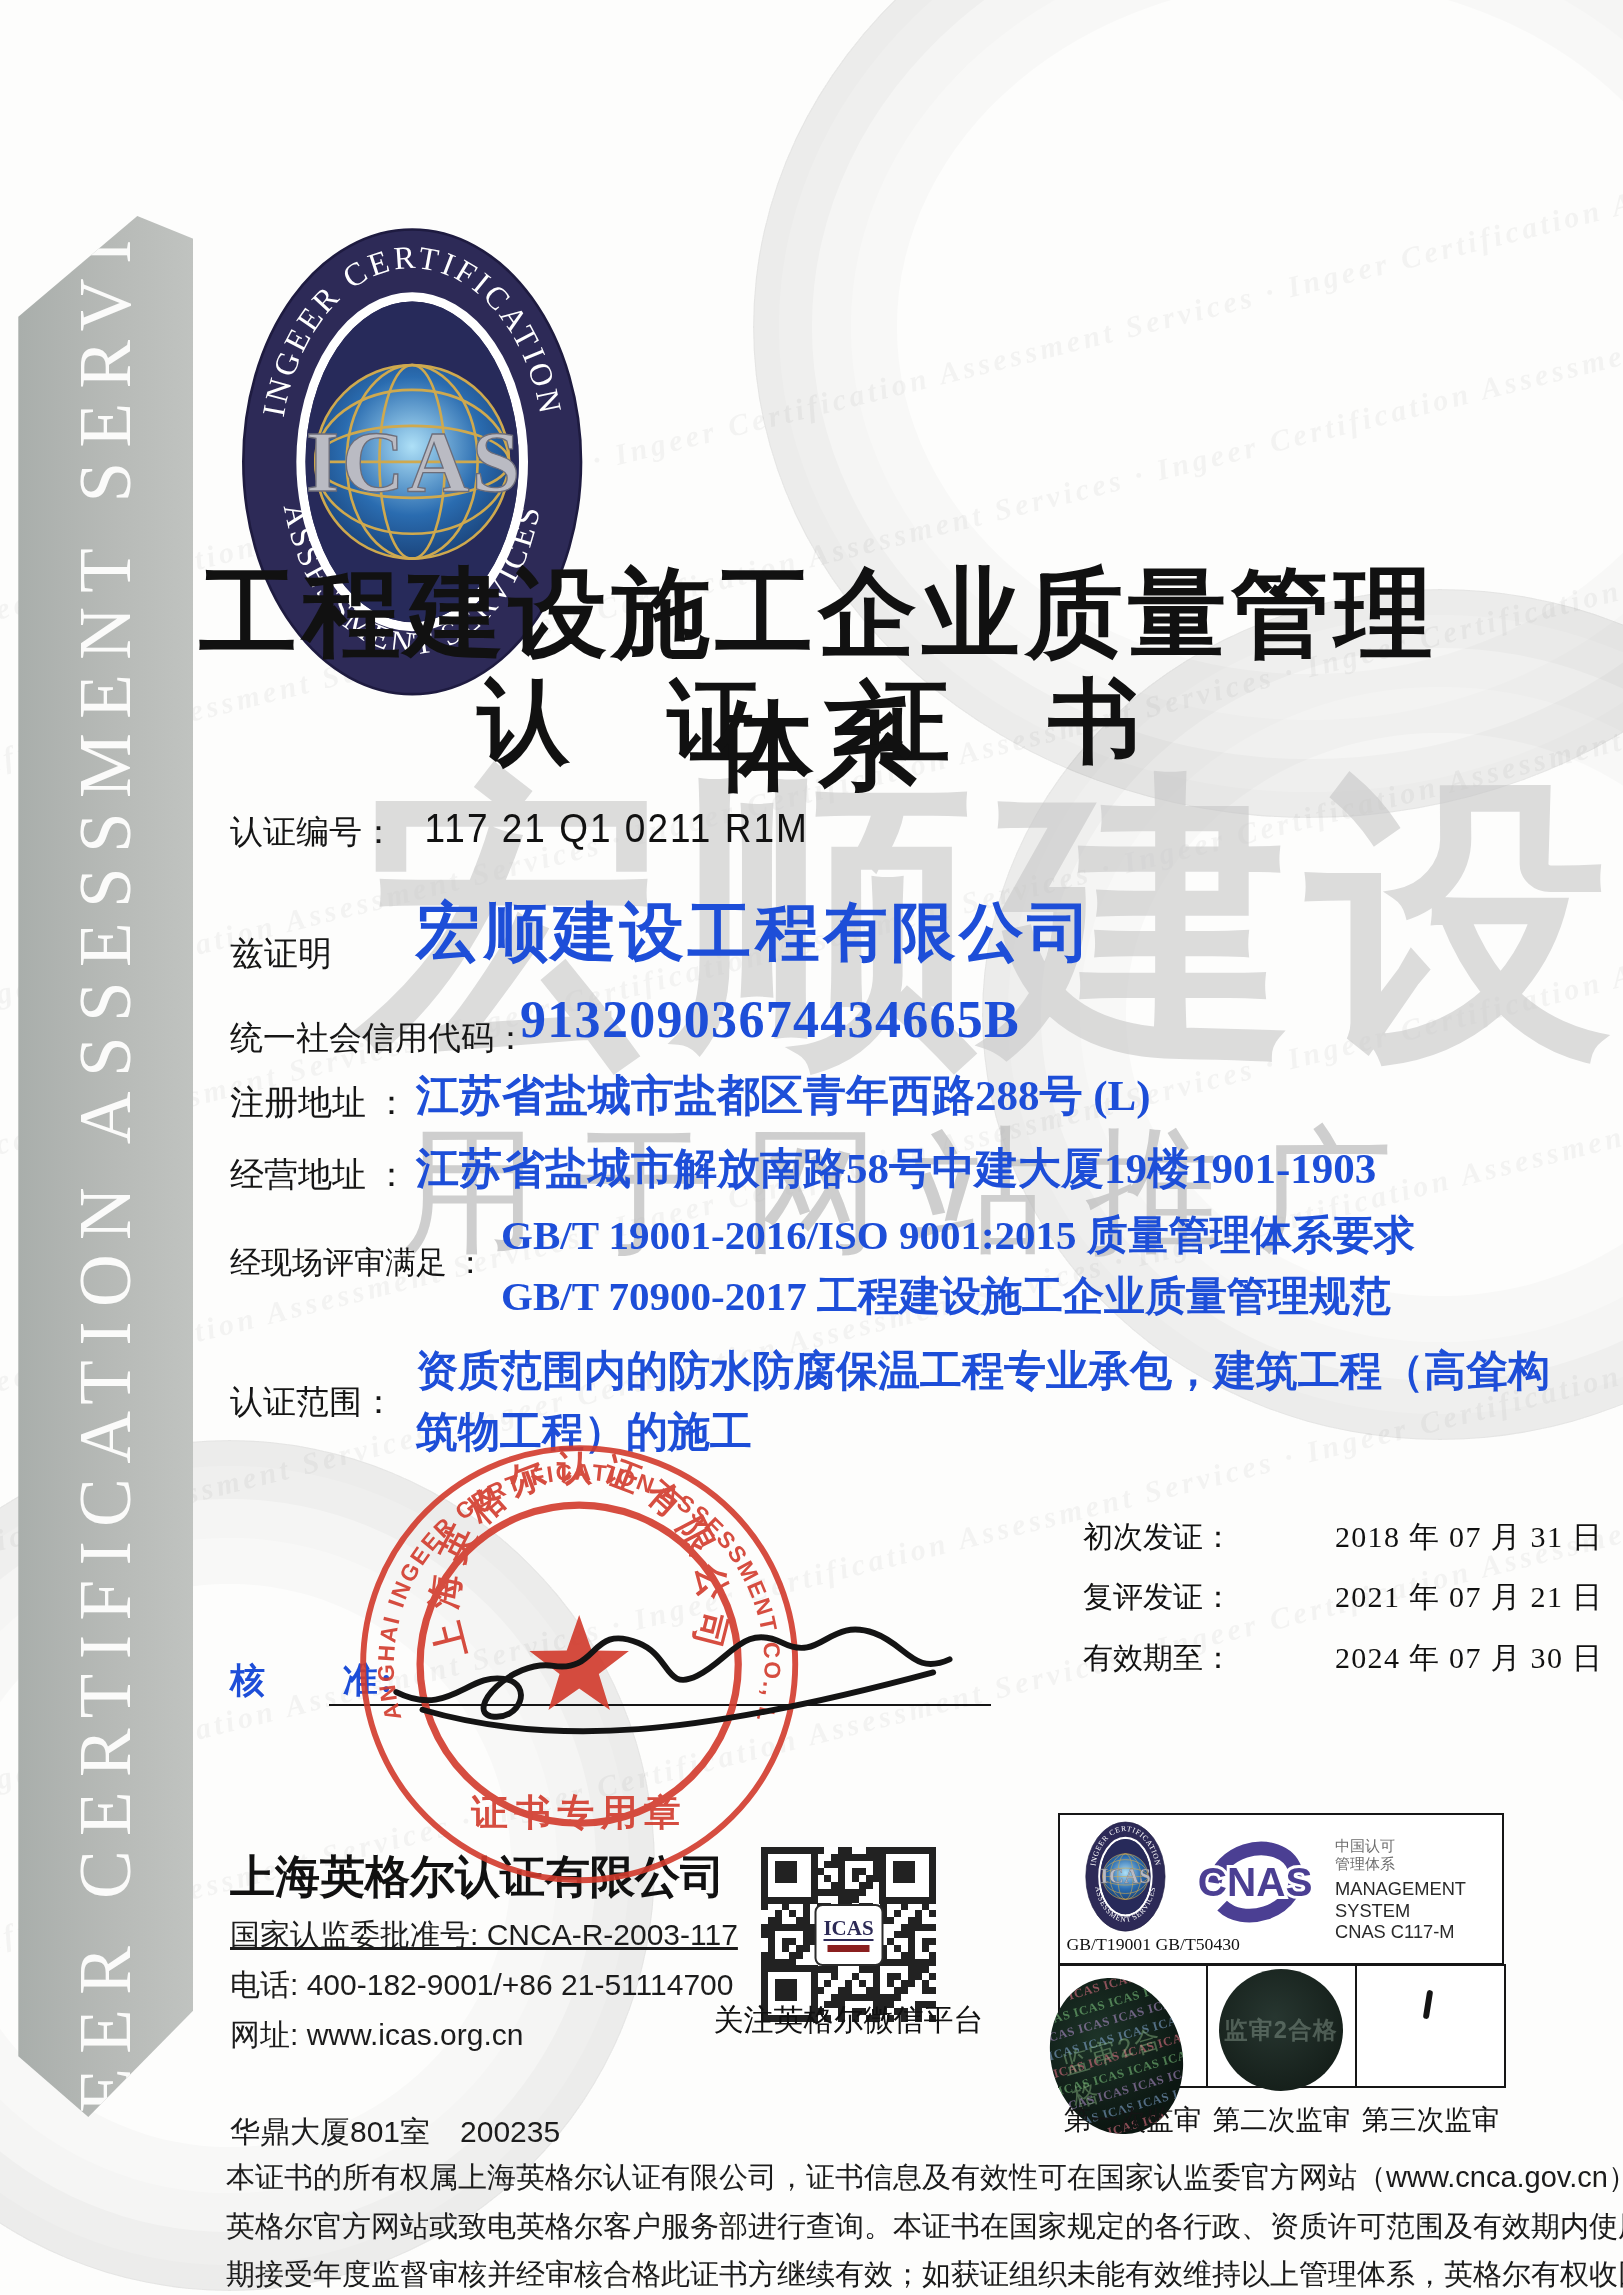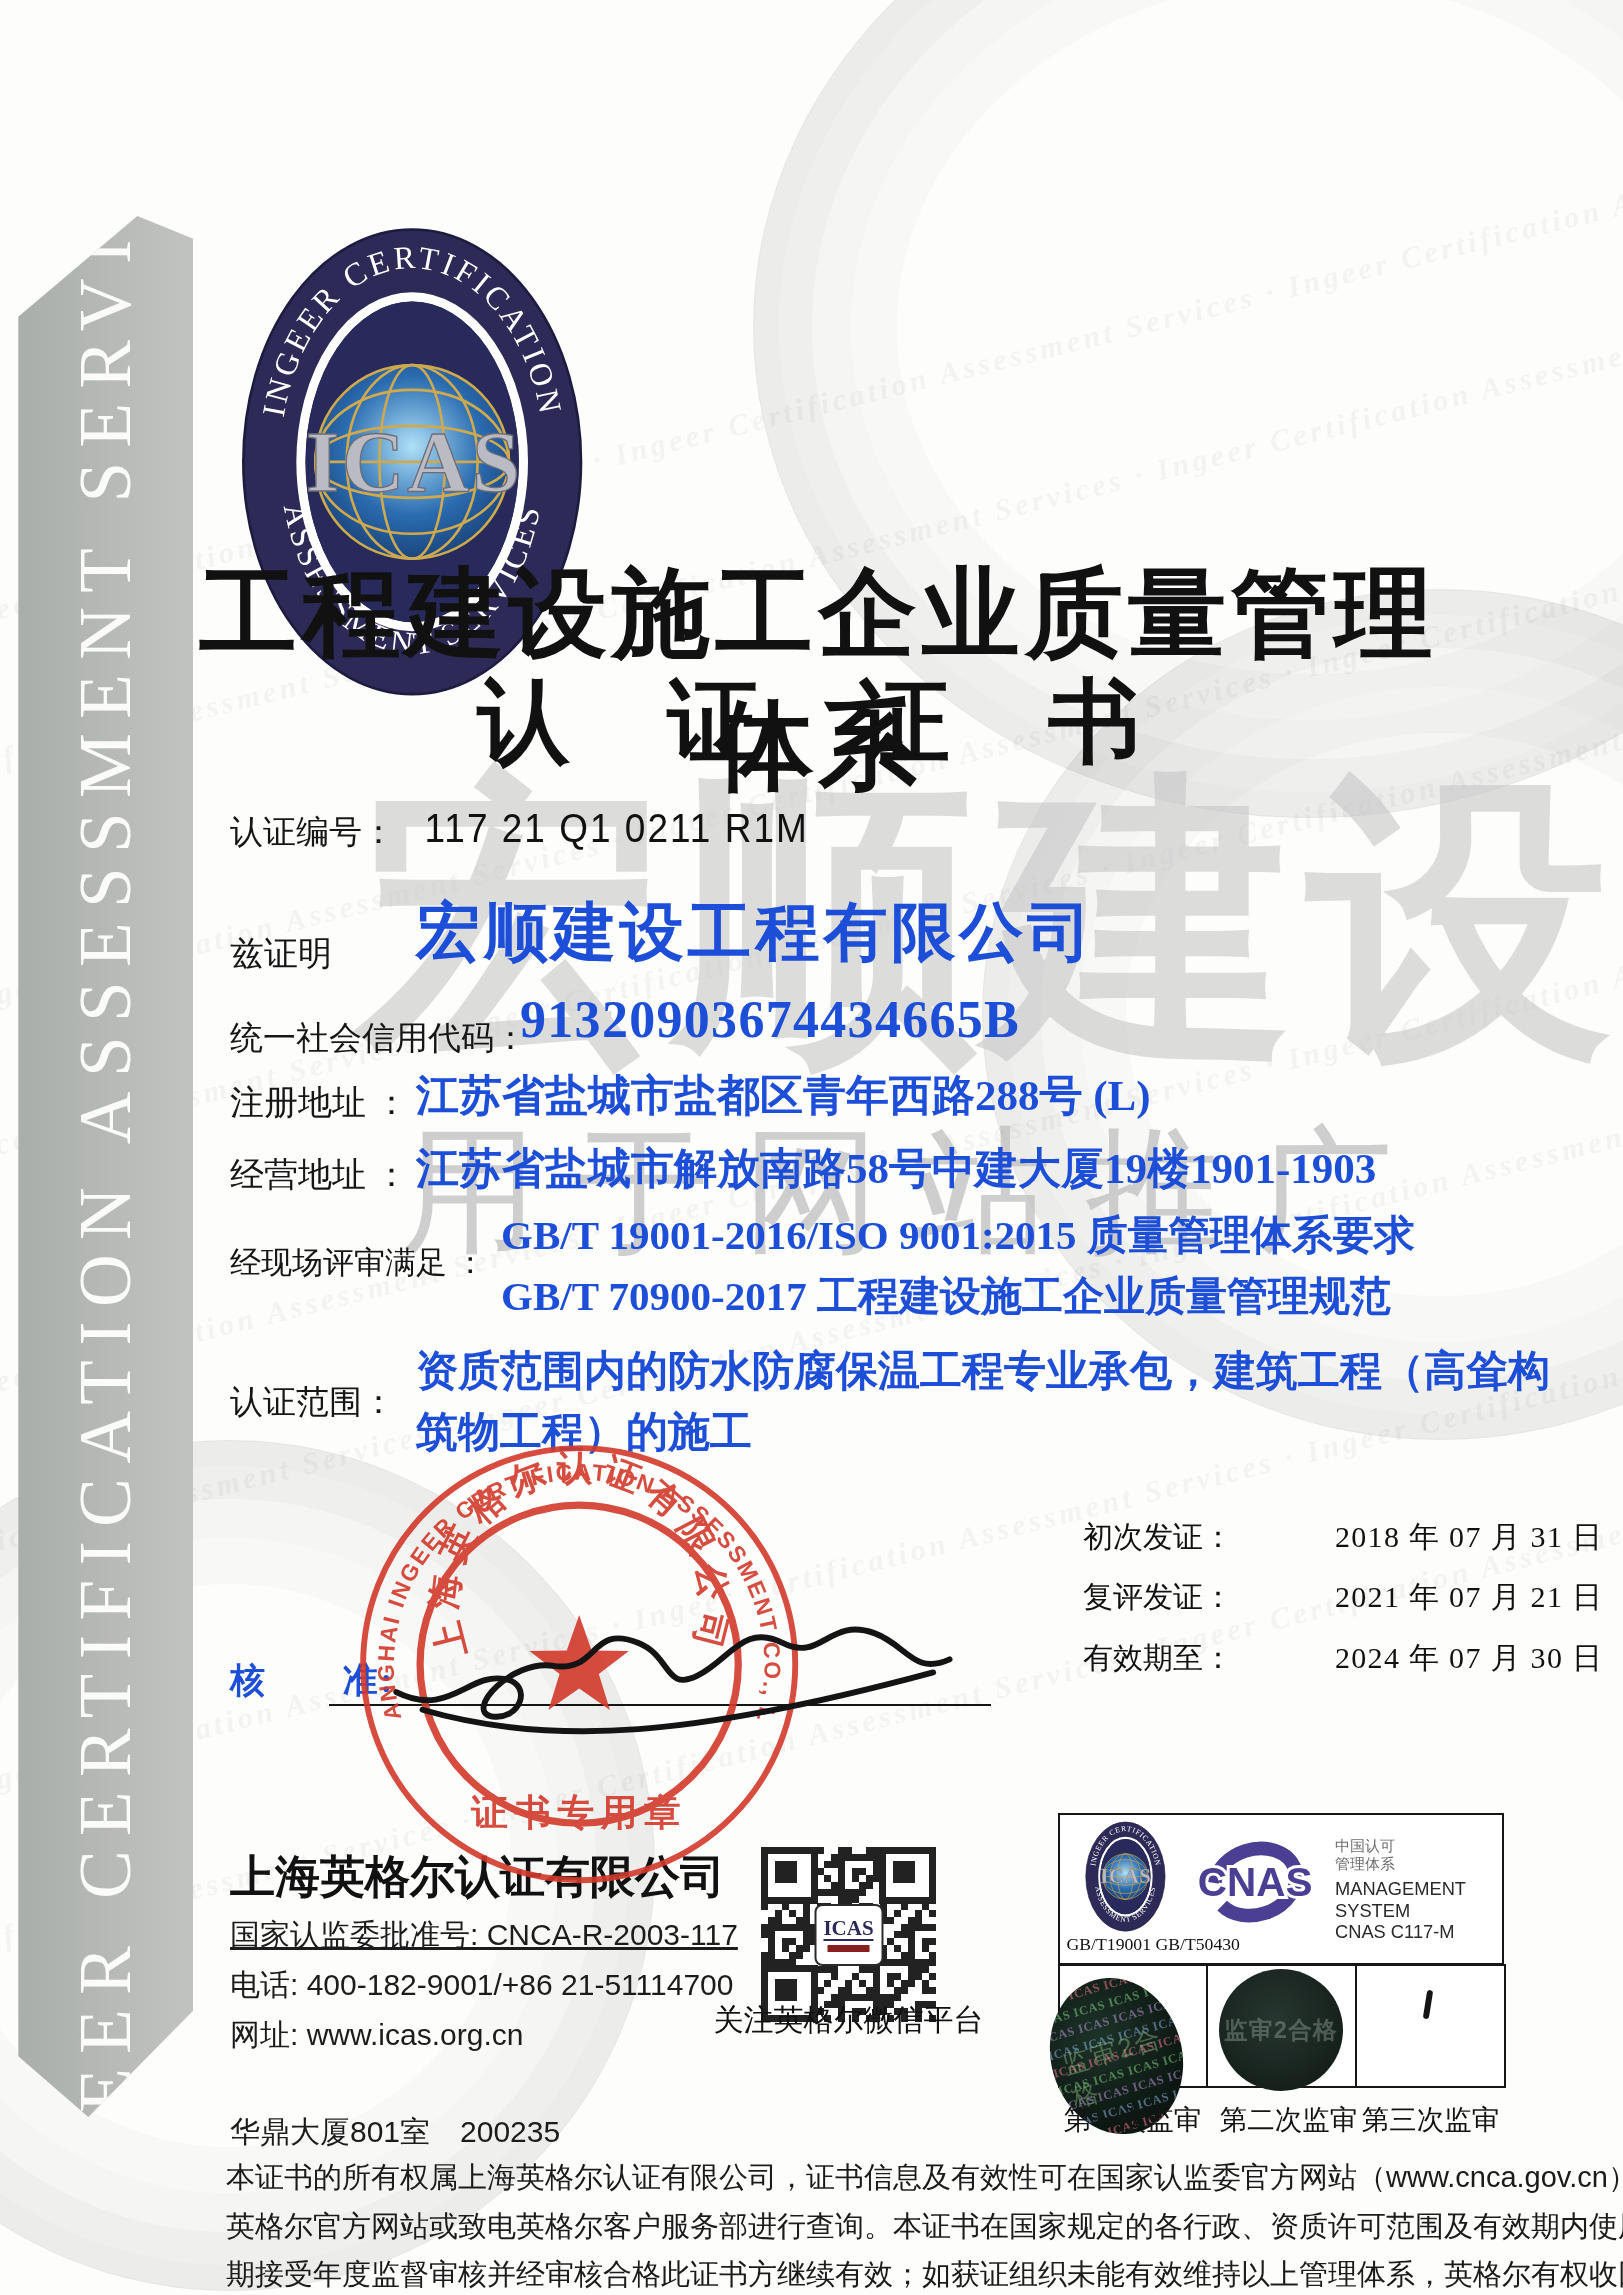--- a/index.html
+++ b/index.html
@@ -469,21 +469,21 @@
     <div class="surv-cell">
       <div id="sticker2">
         <span>监审2合格</span>
       </div>
     </div>
     <div class="surv-cell">
       <div id="mark3"></div>
     </div>
   </div>
   <div class="abs surv-label" style="left:1058px;top:2102px;">第一次监审</div>
-  <div class="abs surv-label" style="left:1207px;top:2102px;margin-left:7px;">第二次监审</div>
+  <div class="abs surv-label" style="left:1207px;top:2102px;">第二次监审</div>
   <div class="abs surv-label" style="left:1356px;top:2102px;">第三次监审</div>
 
   <div class="abs footer-line" style="left:226px;top:2153px;">本证书的所有权属上海英格尔认证有限公司，证书信息及有效性可在国家认监委官方网站（www.cnca.gov.cn）上查询，也可通过登录</div>
   <div class="abs footer-line" style="left:226px;top:2202px;">英格尔官方网站或致电英格尔客户服务部进行查询。本证书在国家规定的各行政、资质许可范围及有效期内使用有效。获证组织必须定</div>
   <div class="abs footer-line" style="left:226px;top:2250px;">期接受年度监督审核并经审核合格此证书方继续有效；如获证组织未能有效维持以上管理体系，英格尔有权收回其获证资格。</div>
 
 </div>
 
 
 </body></html>

